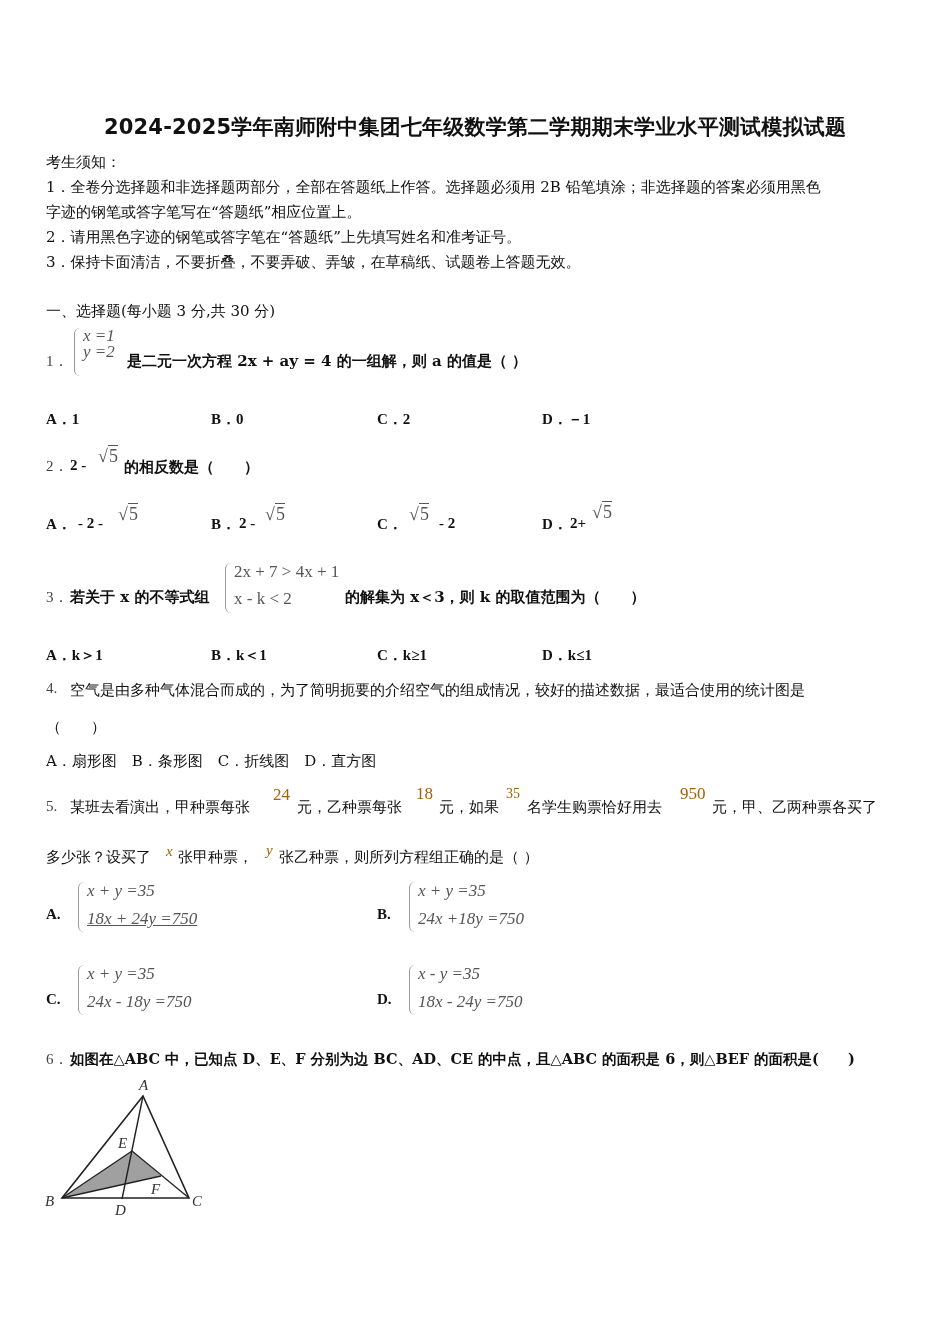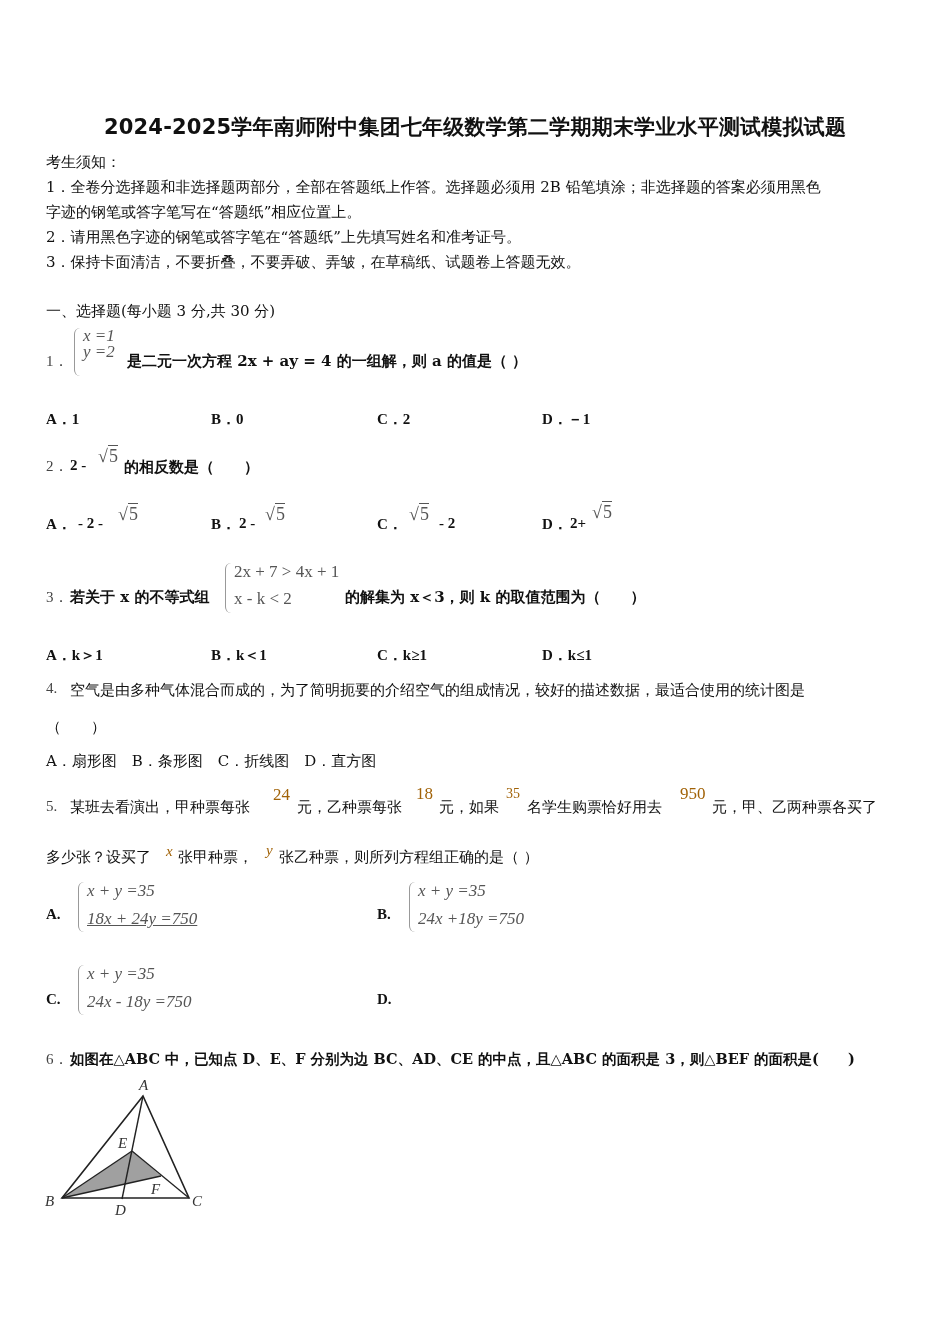--- a/index.html
+++ b/index.html
@@ -141,26 +141,31 @@
     <span class="abs opt" style="left:0; top:28px;">C.</span>
     <div class="sys" style="left:32px; top:0; width:180px; height:56px;">
       <div class="brace" style="height:50px;"></div>
       <div class="row mathi" style="top:1px;">x + y =35</div>
       <div class="row mathi" style="top:29px;">24x - 18y =750</div>
     </div>
   </div>
 
   <div class="abs" style="left:377px; top:963px; width:220px; height:56px;">
     <span class="abs opt" style="left:0; top:28px;">D.</span>
+    <div class="sys" style="left:32px; top:0; width:180px; height:56px;">
+      <div class="brace" style="height:50px;"></div>
+      <div class="row mathi" style="top:1px;">x -  y =35</div>
+      <div class="row mathi" style="top:29px;">18x - 24y =750</div>
+    </div>
   </div>
 </div>
 
 <div>
   <div class="abs num" style="left:46px; top:1050px;">6．</div>
-  <div class="abs txt bold" style="left:70px; top:1049px; font-size:14.5px;">如图在△ABC 中，已知点 D、E、F 分别为边 BC、AD、CE 的中点，且△ABC 的面积是 3，则△BEF 的面积是(　　)</div>
+  <div class="abs txt bold" style="left:70px; top:1049px; font-size:14.5px;">如图在△ABC 中，已知点 D、E、F 分别为边 BC、AD、CE 的中点，且△ABC 的面积是 6，则△BEF 的面积是(　　)</div>
 
   <svg class="abs" style="left:40px; top:1070px;" width="180" height="150" viewBox="0 0 180 150">
 
     <polygon points="22,128 92,81 121,106" fill="#a0a0a0" stroke="none"></polygon>
 
     <polygon points="103,26 22,128 149,128" fill="none" stroke="#222" stroke-width="1.6"></polygon>
 
     <line x1="103" y1="26" x2="82" y2="129" stroke="#222" stroke-width="1.4"></line>
 
     <line x1="22" y1="128" x2="92" y2="81" stroke="#222" stroke-width="1.3"></line>

